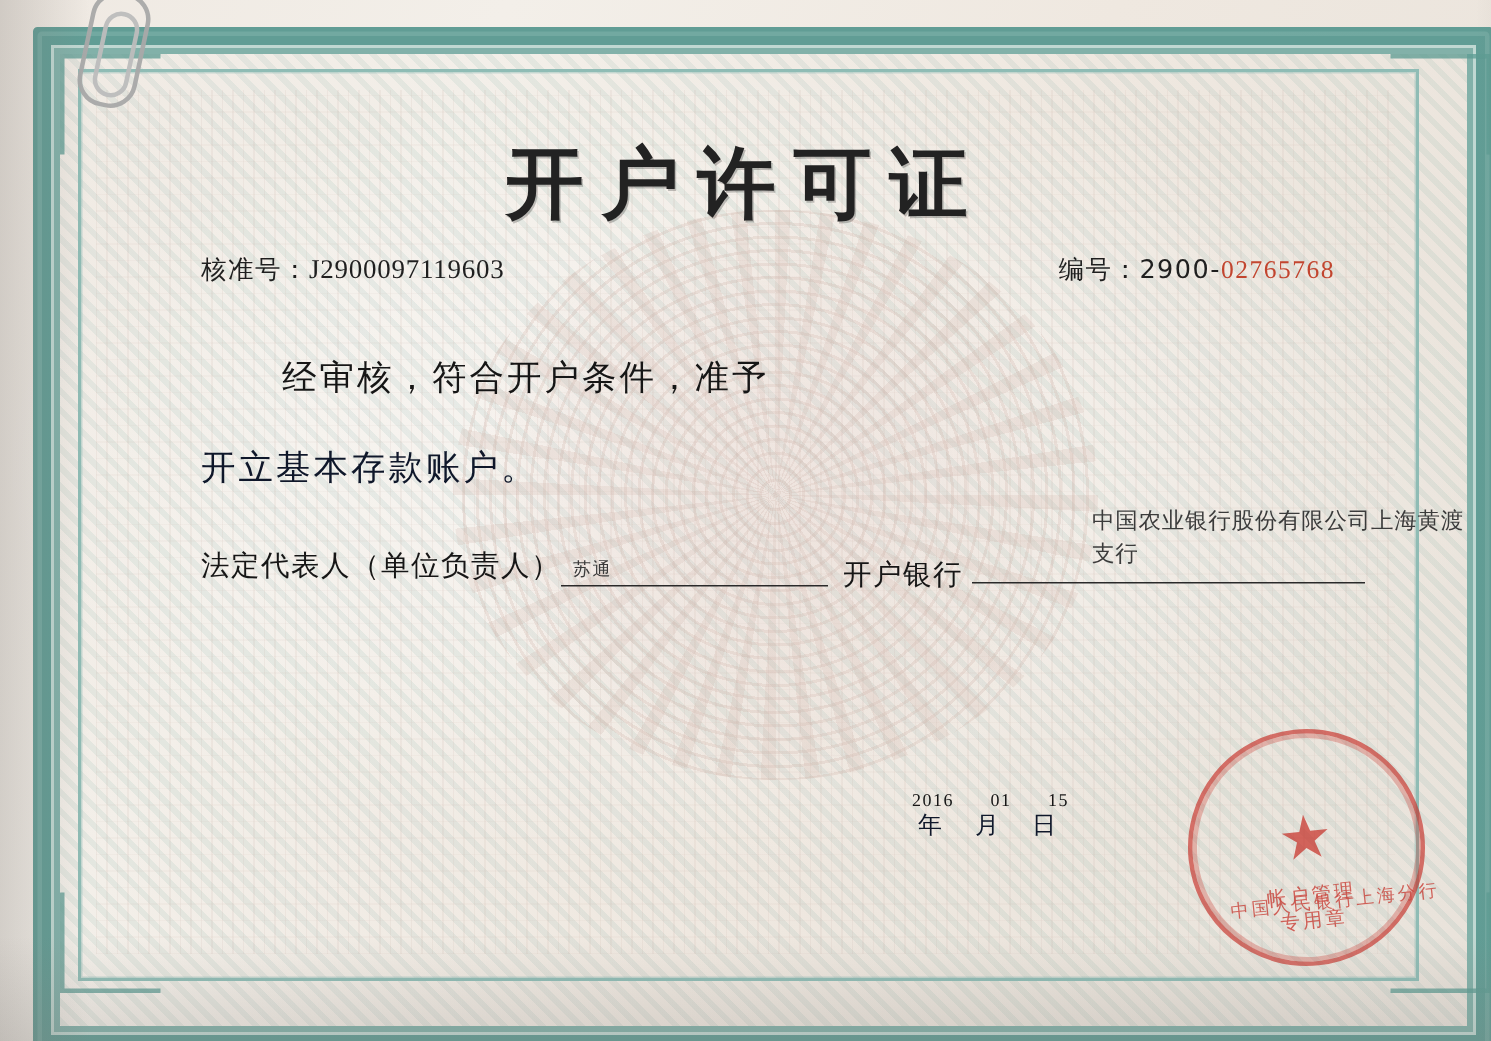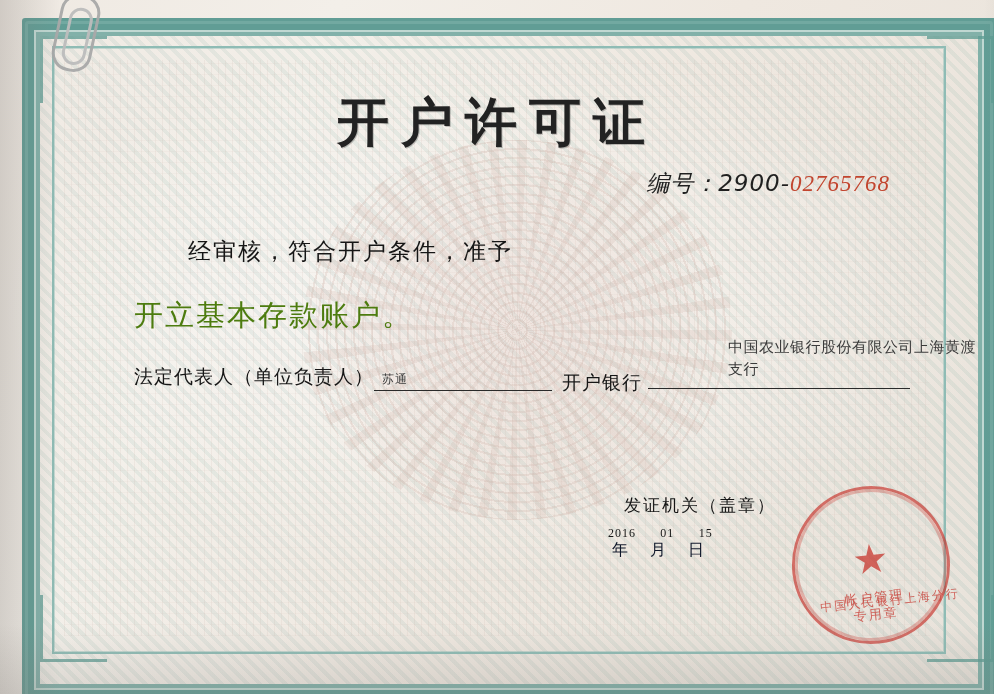--- a/index.html
+++ b/index.html
@@ -110,23 +110,22 @@
     letter-spacing: 1px;
   }
   .row-approval .val {
     font-family: "Liberation Serif", serif;
     font-size: 18px;
     letter-spacing: 0.5px;
   }
   .row-serial {
     position: absolute;
     right: 104px; top: 168px;
-    font-size: 23px; color: #1f1f1f;
-    letter-spacing: 1px;
-    font-style: italic;
+    font-size: 17px; color: #1f1f1f;
+    letter-spacing: 1px;
   }
   .row-serial .serial-num {
     color: #c2452f;
     font-family: "Liberation Serif", serif;
     letter-spacing: 1px;
   }
   .body-line1 {
     position: absolute;
     left: 188px; top: 236px;
     width: 700px;
@@ -145,21 +144,21 @@
     font-size: 15px;
     letter-spacing: 1px;
     color: #3b3b3b;
     padding-bottom: 2px;
     font-family: "DejaVu Sans", sans-serif;
   }
   .body-line1 .tail { white-space: nowrap; }
   .body-line2 {
     position: absolute;
     left: 134px; top: 296px;
-    font-size: 29px; color: #4d7c0f;
+    font-size: 23px; color: #0f172a;
     letter-spacing: 2px;
   }
   .row-legal {
     position: absolute;
     left: 134px; top: 364px;
     font-size: 19px; color: #161616;
     letter-spacing: 1px;
     display: flex;
     align-items: baseline;
   }
@@ -336,20 +335,23 @@
 
   <div class="corner tl"></div>
   <div class="corner tr"></div>
   <div class="corner bl"></div>
   <div class="corner br"></div>
 
   <div class="content">
 
     <div class="title">开户许可证</div>
 
+    <div class="row-approval">
+      <span>核准号：</span><span class="val">J2900097119603</span>
+    </div>
 
     <div class="row-serial">
       <span>编号：</span><span>2900-</span><span class="serial-num">02765768</span>
     </div>
 
     <div class="body-line1">
       <span class="lead">经审核，</span>
       <span class="tail">符合开户条件，准予</span>
     </div>
 
@@ -361,21 +363,20 @@
     </div>
 
     <div class="row-bank">
       <span>开户银行</span>
       <span class="bank-line">
         <span class="bank-text">中国农业银行股份有限公司上海黄渡支行</span>
       </span>
     </div>
 
 
-    <div class="issuer">发证机关（盖章）</div>
 
     <div class="date-row">
       <span class="d-year">2016</span>
       &nbsp;&nbsp;&nbsp;<span class="d-month">01</span>
       &nbsp;&nbsp;&nbsp;<span class="d-day">15</span>
     </div>
     <div class="date-labels">
       <span>年</span><span>月</span><span>日</span>
     </div>
 

